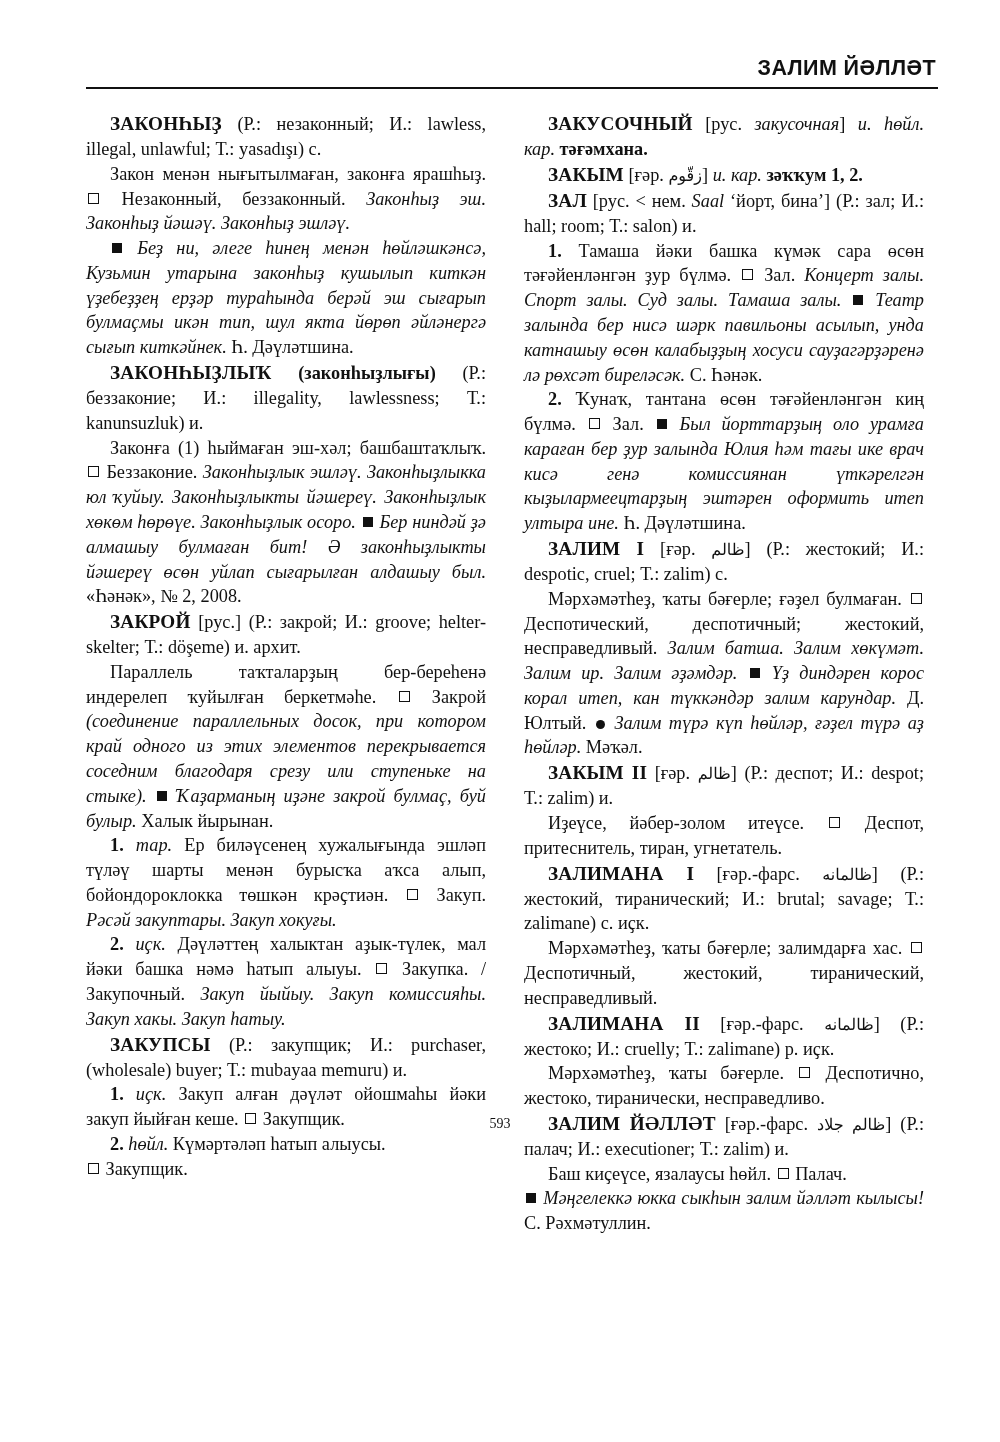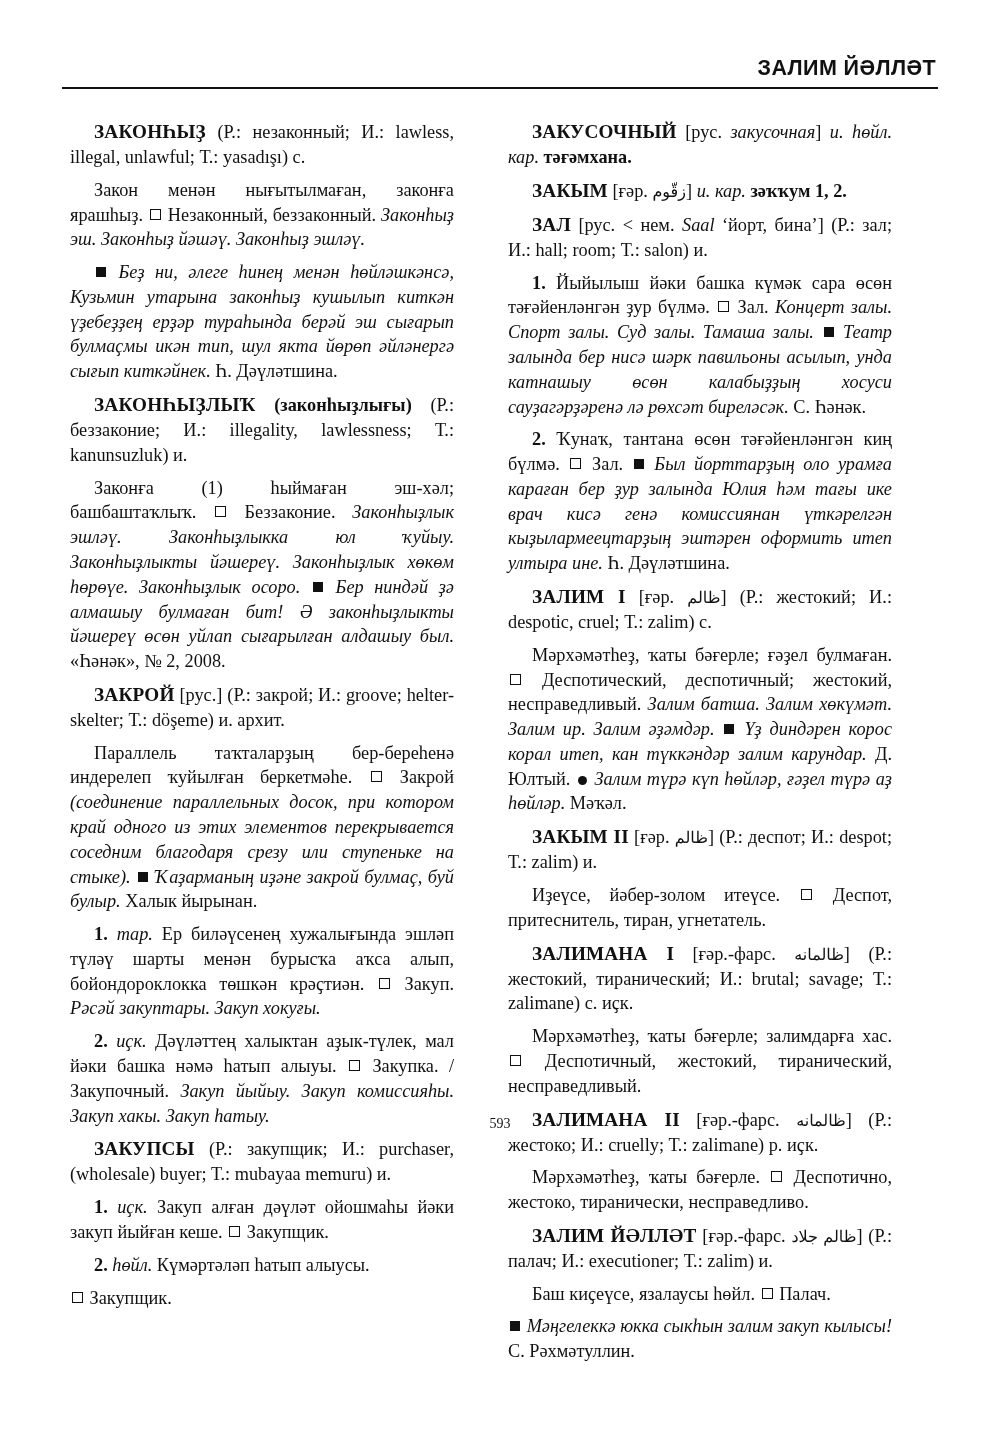--- a/index.html
+++ b/index.html
@@ -12,21 +12,21 @@
     height: 1442px;
     font-family: "Liberation Serif", "DejaVu Serif", serif;
     color: #111111;
     position: relative;
     overflow: hidden;
   }
   .page {
     width: 1000px;
     height: 1176px;
     box-sizing: border-box;
-    padding: 56px 62px 20px 62px;
+    padding: 56px 62px 20px 86px;
     position: relative;
   }
   
   .runhead {
     text-align: right;
     font-weight: bold;
     font-size: 21.5px;
     letter-spacing: 0.4px;
     font-family: "Liberation Sans", "DejaVu Sans", sans-serif;
     padding-right: 2px;
@@ -44,21 +44,21 @@
   }
   .col {
     width: 400px;
     font-size: 18.3px;
     line-height: 1.355;
     text-align: justify;
     text-justify: inter-word;
     hyphens: none;
   }
   .col p {
-    margin: 8px;
+    margin: 0;
     text-indent: 24px;
   }
   .col p.noindent { text-indent: 0; }
   
   b, .hw {
     font-weight: bold;
   }
   .hw {
     font-size: 19.2px;
     letter-spacing: 0.2px;
@@ -133,36 +133,36 @@
 
     </div>
 
     <div class="col">
 
       <p><span class="hw">ЗАКУСОЧНЫЙ</span> <span>[рус.</span> <i>закусочная</i><span>]</span> <i>и.</i> <i>һөйл. кар.</i> <b>тәғәмхана.</b></p>
 
       <p><span class="hw">ЗАКЫМ</span> <span>[ғәр.</span> <span class="ar">زقّوم</span><span>]</span> <i>и.</i> <i>кар.</i> <b>зәҡҡум 1, 2.</b></p>
 
       <p><span class="hw">ЗАЛ</span> <span>[рус. &lt; нем.</span> <i>Saal</i> <span>‘йорт, бина’]</span> <span>(Р.: зал; И.: hall; room; Т.: salon) и.</span></p>
-      <p><b>1.</b> <span>Йыйылыш йәки башка күмәк сара өсөн тәғәйенләнгән ҙур бүлмә.</span> <span class="sq"></span> <span>Зал.</span> <i>Концерт залы. Спорт залы. Суд залы. Тамаша залы.</i> <span class="sqf"></span> <i>Театр залында бер нисә шәрк павильоны асылып, унда катнашыу өсөн калабыҙҙың хосуси сауҙагәрҙәренә лә рөхсәт биреләсәк.</i> <span>С. Һәнәк.</span></p>
+      <p><b>1.</b> <span>Тамаша йәки башка күмәк сара өсөн тәғәйенләнгән ҙур бүлмә.</span> <span class="sq"></span> <span>Зал.</span> <i>Концерт залы. Спорт залы. Суд залы. Тамаша залы.</i> <span class="sqf"></span> <i>Театр залында бер нисә шәрк павильоны асылып, унда катнашыу өсөн калабыҙҙың хосуси сауҙагәрҙәренә лә рөхсәт биреләсәк.</i> <span>С. Һәнәк.</span></p>
       <p><b>2.</b> <span>Ҡунаҡ, тантана өсөн тәғәйенләнгән киң бүлмә.</span> <span class="sq"></span> <span>Зал.</span> <span class="sqf"></span> <i>Был йорттарҙың оло урамға караған бер ҙур залында Юлия һәм тағы ике врач кисә генә комиссиянан үткәрелгән кыҙылармеецтарҙың эштәрен оформить итеп ултыра ине.</i> <span>Һ. Дәүләтшина.</span></p>
 
       <p><span class="hw">ЗАЛИМ I</span> <span>[ғәр.</span> <span class="ar">ظالم</span><span>]</span> <span>(Р.: жестокий; И.: despotic, cruel; Т.: zalim) с.</span></p>
       <p><span>Мәрхәмәтһеҙ, ҡаты бәғерле; ғәҙел булмаған.</span> <span class="sq"></span> <span>Деспотический, деспотичный; жестокий, несправедливый.</span> <i>Залим батша. Залим хөкүмәт. Залим ир. Залим әҙәмдәр.</i> <span class="sqf"></span> <i>Үҙ диндәрен корос корал итеп, кан түккәндәр залим карундар.</i> <span>Д. Юлтый.</span> <span class="dot"></span> <i>Залим түрә күп һөйләр, ғәҙел түрә аҙ һөйләр.</i> <span>Мәҡәл.</span></p>
 
       <p><span class="hw">ЗАКЫМ II</span> <span>[ғәр.</span> <span class="ar">ظالم</span><span>]</span> <span>(Р.: деспот; И.: despot; Т.: zalim) и.</span></p>
       <p><span>Иҙеүсе, йәбер-золом итеүсе.</span> <span class="sq"></span> <span>Деспот, притеснитель, тиран, угнетатель.</span></p>
 
       <p><span class="hw">ЗАЛИМАНА I</span> <span>[ғәр.-фарс.</span> <span class="ar">ظالمانه</span><span>]</span> <span>(Р.: жестокий, тиранический; И.: brutal; savage; Т.: zalimane) с. иҫк.</span></p>
       <p><span>Мәрхәмәтһеҙ, ҡаты бәғерле; залимдарға хас.</span> <span class="sq"></span> <span>Деспотичный, жестокий, тиранический, несправедливый.</span></p>
 
       <p><span class="hw">ЗАЛИМАНА II</span> <span>[ғәр.-фарс.</span> <span class="ar">ظالمانه</span><span>]</span> <span>(Р.: жестоко; И.: cruelly; Т.: zalimane) р. иҫк.</span></p>
       <p><span>Мәрхәмәтһеҙ, ҡаты бәғерле.</span> <span class="sq"></span> <span>Деспотично, жестоко, тиранически, несправедливо.</span></p>
 
       <p><span class="hw">ЗАЛИМ ЙӘЛЛӘТ</span> <span>[ғәр.-фарс.</span> <span class="ar">ظالم جلاد</span><span>]</span> <span>(Р.: палач; И.: executioner; Т.: zalim) и.</span></p>
       <p><span>Баш киҫеүсе, язалаусы һөйл.</span> <span class="sq"></span> <span>Палач.</span></p>
-      <p class="noindent"><span class="sqf"></span> <i>Мәңгелеккә юкка сыкһын залим закуп кылысы!</i> <span>С. Рәхмәтуллин.</span></p>
+      <p class="noindent"><span class="sqf"></span> <i>Мәңгелеккә юкка сыкһын залим йәлләт кылысы!</i> <span>С. Рәхмәтуллин.</span></p>
 
     </div>
   </div>
 
   <div class="folio">593</div>
 </div>
 
 </body></html>

